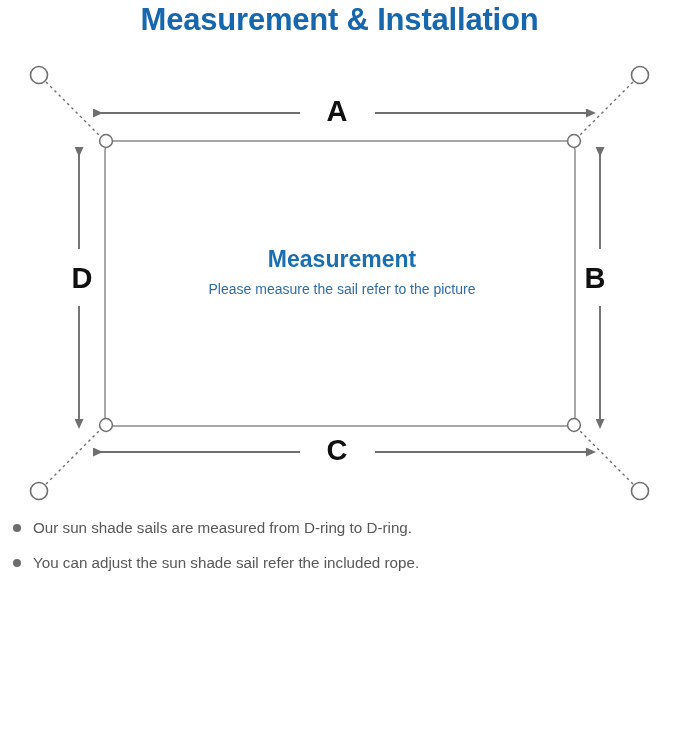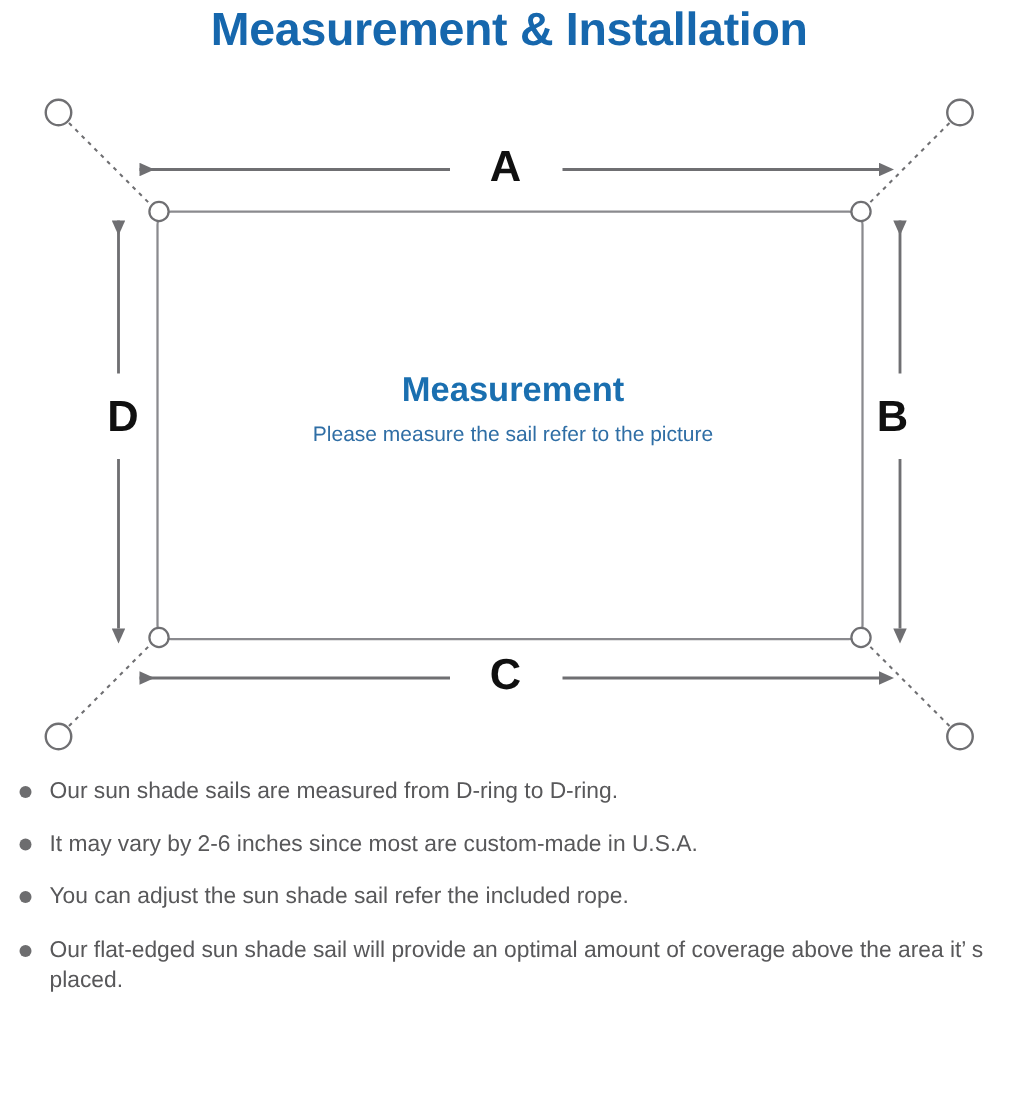--- a/index.html
+++ b/index.html
@@ -182,25 +182,17 @@
     </svg>
   </div>
 
   <ul id="notes">
     <li>
       <span class="note-bullet"></span>
       <span class="note-text">Our sun shade sails are measured from D-ring to D-ring.</span>
     </li>
     <li>
       <span class="note-bullet"></span>
-      <span class="note-text">It may vary by 2-6 inches since most are custom-made in U.S.A.</span>
-    </li>
-    <li>
-      <span class="note-bullet"></span>
       <span class="note-text">You can adjust the sun shade sail refer the included rope.</span>
-    </li>
-    <li>
-      <span class="note-bullet"></span>
-      <span class="note-text">Our flat-edged sun shade sail will provide an optimal amount of coverage above the area it’ s placed.</span>
     </li>
   </ul>
 
 </div>
 
 </body></html>

